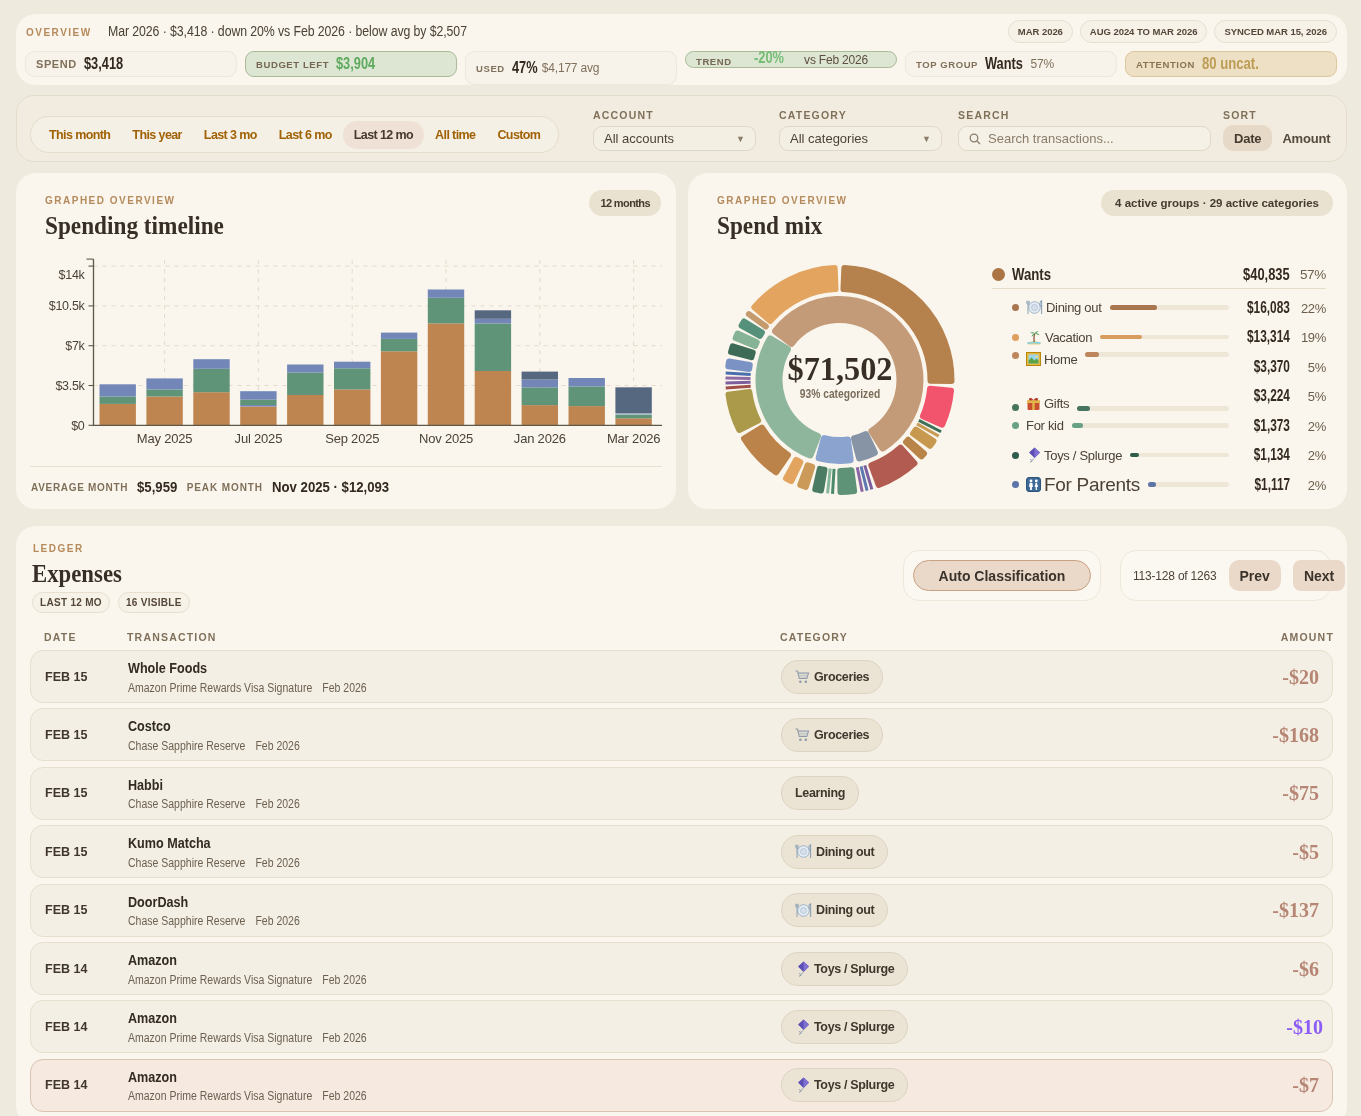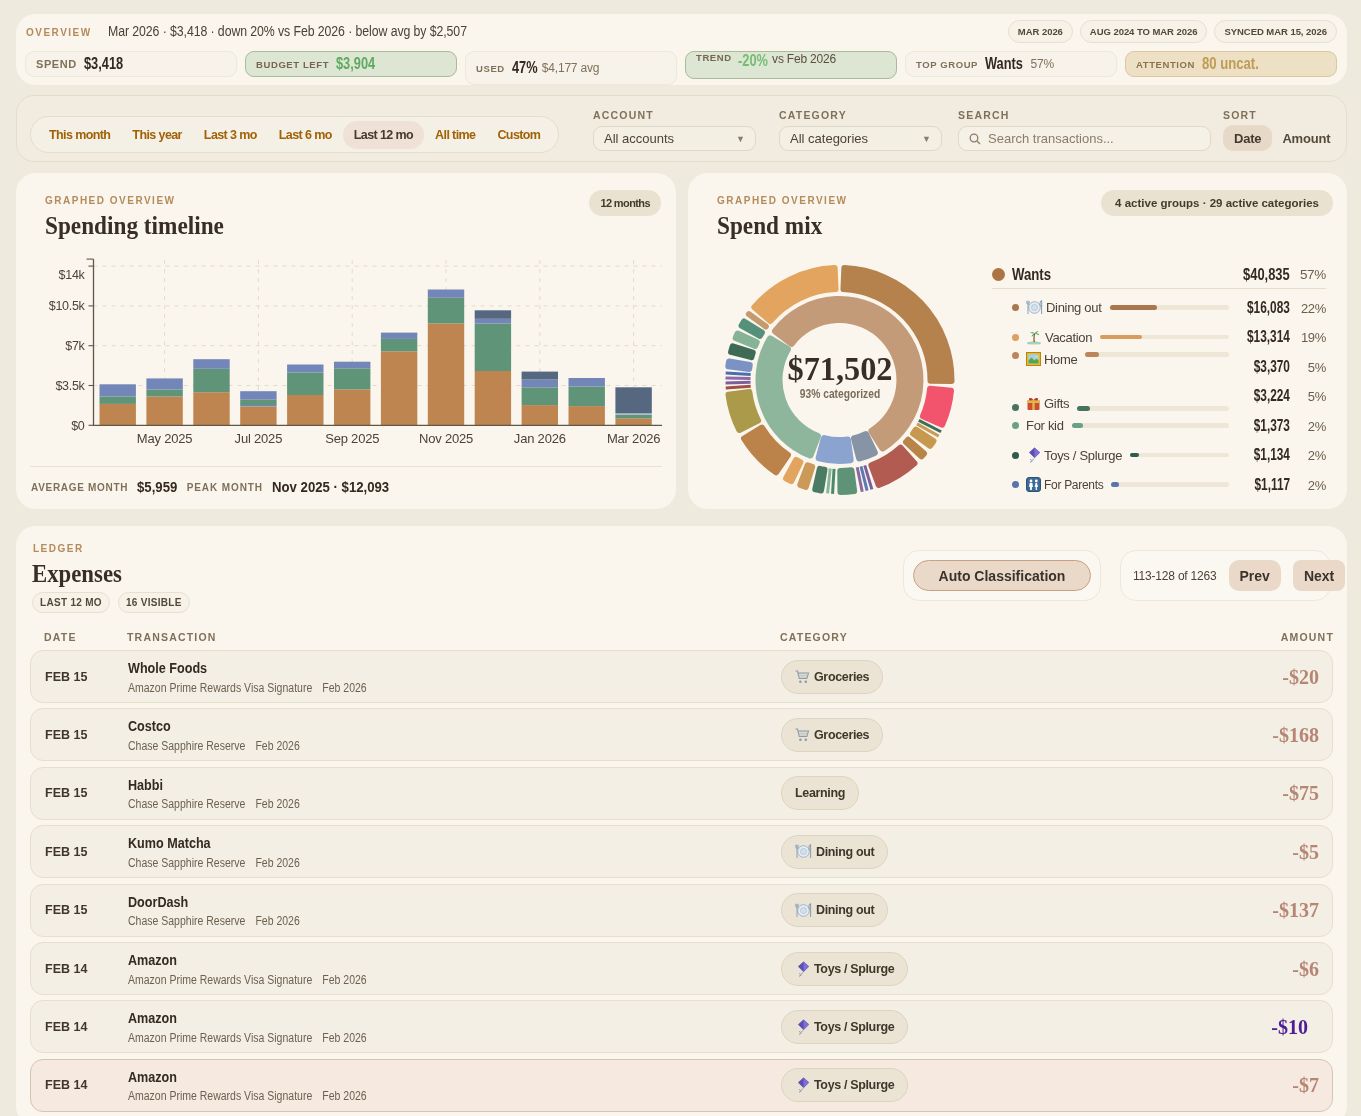--- a/index.html
+++ b/index.html
@@ -25,21 +25,21 @@
     </div>
     <div style="position:absolute;left:229px;top:37px;width:212px;height:26px;background:#dde5d3;border:1px solid #a9bb97;border-radius:9px;display:flex;align-items:center;padding:0 10px;gap:7px">
 <span style="font-weight:bold;font-size:9.5px;letter-spacing:0.6px;color:#756753">BUDGET LEFT</span>
       <span style="display:inline-block;margin-right:-9px;transform:scaleX(0.8);transform-origin:left center;font-weight:bold;font-size:16px;color:#5eaa5e">$3,904</span>
     </div>
     <div style="position:absolute;left:449px;top:37px;width:212px;height:34px;background:#f7f3ea;border:1px solid #eee8da;border-radius:9px;display:flex;align-items:center;padding:0 10px;gap:7px">
 <span style="font-weight:bold;font-size:9.5px;letter-spacing:0.6px;color:#80705a">USED</span>
       <span style="display:inline-block;margin-right:-9px;transform:scaleX(0.8);transform-origin:left center;font-weight:bold;font-size:16px;color:#33291f">47%</span>
       <span style="font-size:12px;letter-spacing:-0.2px;color:#80705a">$4,177 avg</span>
     </div>
-    <div style="position:absolute;left:669px;top:37px;width:212px;height:28px;background:#dde5d3;border:1px solid #a9bb97;border-radius:9px;display:flex;align-items:flex-start;padding:0 10px;gap:6px">
+    <div style="position:absolute;left:669px;top:37px;width:212px;height:17px;background:#dde5d3;border:1px solid #a9bb97;border-radius:9px;display:flex;align-items:flex-end;padding:0 10px;gap:22px">
 <span style="font-weight:bold;font-size:9.5px;letter-spacing:0.6px;color:#756753">TREND</span>
       <span style="display:inline-block;margin-right:-9px;transform:scaleX(0.8);transform-origin:left center;font-weight:bold;font-size:16px;color:#74bd74">-20%</span>
       <span style="font-size:12px;letter-spacing:-0.2px;color:#5d4f3f">vs Feb 2026</span>
     </div>
     <div style="position:absolute;left:889px;top:37px;width:212px;height:26px;background:#f7f3ea;border:1px solid #eee8da;border-radius:9px;display:flex;align-items:center;padding:0 10px;gap:7px">
 <span style="font-weight:bold;font-size:9.5px;letter-spacing:0.6px;color:#80705a">TOP GROUP</span>
       <span style="display:inline-block;margin-right:-9px;transform:scaleX(0.8);transform-origin:left center;font-weight:bold;font-size:16px;color:#33291f">Wants</span>
       <span style="font-size:12px;letter-spacing:-0.2px;color:#80705a">57%</span>
     </div>
     <div style="position:absolute;left:1109px;top:37px;width:212px;height:26px;background:#eee0c5;border:1px solid #dcc79e;border-radius:9px;display:flex;align-items:center;padding:0 10px;gap:7px">
@@ -305,21 +305,21 @@
     <div style="position:absolute;left:304px;top:297px;width:334px;height:29px">
 <div style="display:flex;align-items:center;height:29px;padding-right:97px;padding-left:20px">
 <span style="flex:none;width:7px;height:7px;border-radius:50%;background:#5b74a8;margin-right:7px"></span>
 <span style="flex:none;line-height:0;margin-right:3px"><svg width="15" height="15" viewBox="0 0 15 15" style="vertical-align:-2px">
             <rect x="0.5" y="0.5" width="14" height="14" rx="2.5" fill="#3d6a96" stroke="#2d5478" stroke-width="1"></rect>
             <circle cx="5" cy="4" r="1.4" fill="#fff"></circle>
             <path d="M3.6 6h2.8l.5 4h-1v3h-1.8v-3h-1z" fill="#fff"></path>
             <circle cx="10.3" cy="4" r="1.4" fill="#fff"></circle>
             <path d="M8.6 10l1-4h1.4l1 4h-1.1v3h-1.2v-3z" fill="#fff"></path>
           </svg></span>
-<span style="flex:none;font-size:12px;letter-spacing:-0.3px;color:#4c4237;white-space:nowrap">For Parents</span>
+<span style="flex:none;font-size:19px;letter-spacing:-0.3px;color:#4c4237;white-space:nowrap">For Parents</span>
 <span style="flex:1;height:4.5px;border-radius:3px;background:#eee7d7;margin-left:8px;position:relative">
           <span style="position:absolute;left:0;top:0;height:4.5px;width:8px;border-radius:3px;background:#5b74a8"></span>
         </span>
 </div>
 <span style="position:absolute;right:36px;top:50%;transform:translateY(-50%);display:inline-block;transform:translateY(-50%) scaleX(0.74);transform-origin:right center;font-weight:bold;font-size:16px;color:#33291f">$1,117</span>
 <span style="position:absolute;right:0;top:50%;transform:translateY(-50%);font-size:13px;letter-spacing:-0.3px;color:#6b5d4b">2%</span>
 </div>
 </div>
 
 <div class="card" style="left:16px;top:526px;width:1331px;height:600px">
@@ -411,21 +411,21 @@
 </div>
     <div style="position:absolute;left:14px;top:474.3999999999999px;width:1303px;height:53px;background:#f3efe4;border:1px solid #e6dfcd;border-radius:13px">
 <span style="position:absolute;left:14px;top:50%;transform:translateY(-50%);font-weight:bold;font-size:12.5px;color:#40362c">FEB 14</span>
 <span style="position:absolute;left:97px;top:9px;display:inline-block;transform:scaleX(0.9);transform-origin:left center;font-weight:bold;font-size:14px;color:#332b23">Amazon</span>
 <span style="position:absolute;left:97px;top:29.5px;display:inline-block;transform:scaleX(0.84);transform-origin:left center;font-size:12.5px;color:#6d6051">Amazon Prime Rewards Visa Signature<span style="display:inline-block;width:12px"></span>Feb 2026</span>
 <span style="position:absolute;left:750px;top:50%;transform:translateY(-50%);line-height:0"><span style="line-height:normal"><span style="display:inline-flex;align-items:center;gap:4px;height:34px;padding:0 13px;background:#ebe4d4;border:1px solid #ddd3c0;border-radius:17px;font-weight:bold;font-size:12.5px;letter-spacing:-0.35px;color:#3f362c;white-space:nowrap"><svg width="15" height="16" viewBox="0 0 15 16" style="vertical-align:-2px">
               <path d="M8.5 0.5 14 5.5 8.5 11 3 5.5z" fill="#5b4fb5"></path>
               <path d="M8.5 0.5 14 5.5 8.5 11z" fill="#7e6fd0"></path>
               <path d="M8.5 11c-2 1.5-2.5 3-4.5 4.5M5.5 13l-1.5-.5m2.5 1.5-1.6.8" stroke="#8899aa" stroke-width="0.9" fill="none"></path>
             </svg> Toys / Splurge</span></span></span>
-<span style="position:absolute;right:24px;top:50%;transform:translateY(-50%);font-family:'Liberation Serif',serif;font-weight:bold;font-size:20px;color:#4c1d95">-$10</span>
+<span style="position:absolute;right:9px;top:50%;transform:translateY(-50%);font-family:'Liberation Serif',serif;font-weight:bold;font-size:20px;color:#8b5cf6">-$10</span>
 </div>
     <div style="position:absolute;left:14px;top:532.8px;width:1303px;height:53px;background:#f5e9e0;border:1px solid #d9c3b2;border-radius:13px">
 <span style="position:absolute;left:14px;top:50%;transform:translateY(-50%);font-weight:bold;font-size:12.5px;color:#40362c">FEB 14</span>
 <span style="position:absolute;left:97px;top:9px;display:inline-block;transform:scaleX(0.9);transform-origin:left center;font-weight:bold;font-size:14px;color:#332b23">Amazon</span>
 <span style="position:absolute;left:97px;top:29.5px;display:inline-block;transform:scaleX(0.84);transform-origin:left center;font-size:12.5px;color:#6d6051">Amazon Prime Rewards Visa Signature<span style="display:inline-block;width:12px"></span>Feb 2026</span>
 <span style="position:absolute;left:750px;top:50%;transform:translateY(-50%);line-height:0"><span style="line-height:normal"><span style="display:inline-flex;align-items:center;gap:4px;height:34px;padding:0 13px;background:#ebe4d4;border:1px solid #ddd3c0;border-radius:17px;font-weight:bold;font-size:12.5px;letter-spacing:-0.35px;color:#3f362c;white-space:nowrap"><svg width="15" height="16" viewBox="0 0 15 16" style="vertical-align:-2px">
               <path d="M8.5 0.5 14 5.5 8.5 11 3 5.5z" fill="#5b4fb5"></path>
               <path d="M8.5 0.5 14 5.5 8.5 11z" fill="#7e6fd0"></path>
               <path d="M8.5 11c-2 1.5-2.5 3-4.5 4.5M5.5 13l-1.5-.5m2.5 1.5-1.6.8" stroke="#8899aa" stroke-width="0.9" fill="none"></path>
             </svg> Toys / Splurge</span></span></span>

